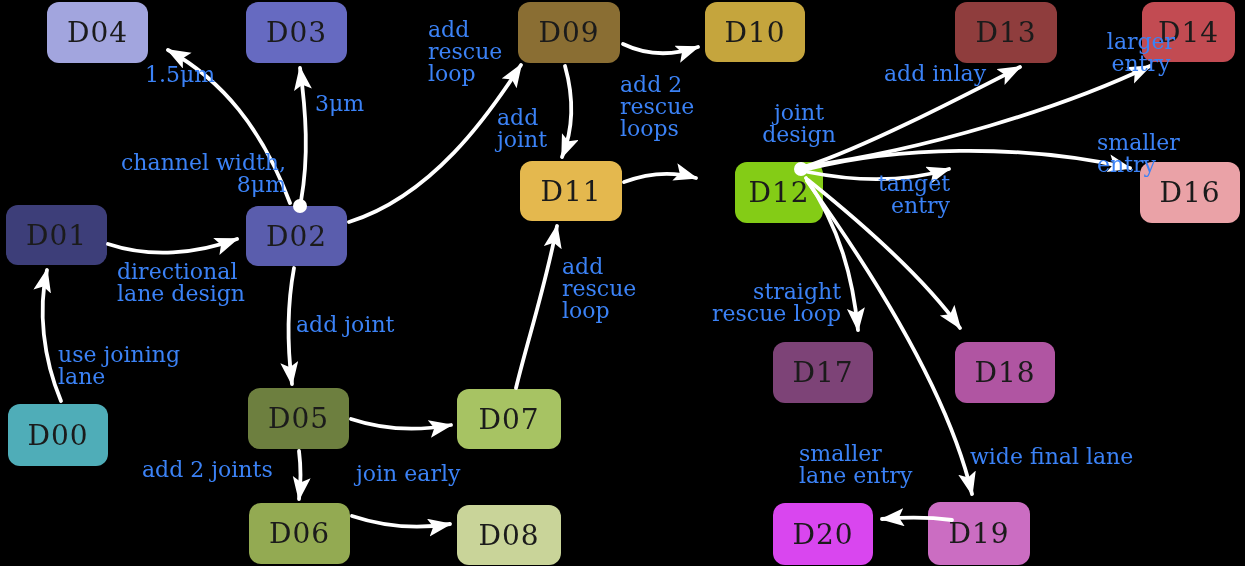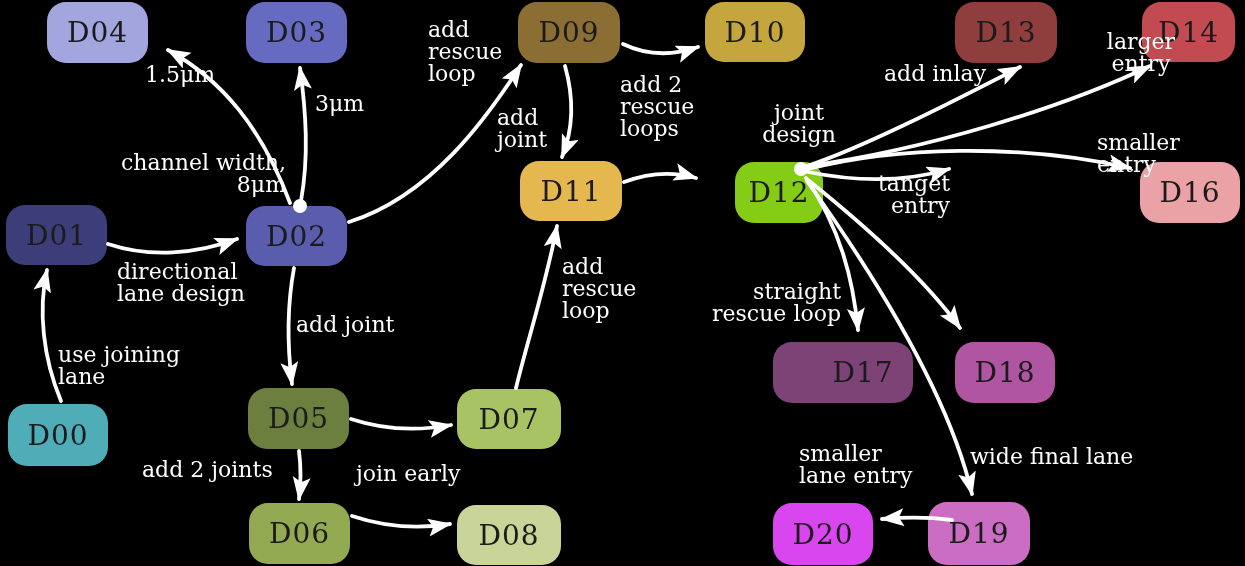--- a/index.html
+++ b/index.html
@@ -6,26 +6,26 @@
   html,body{margin:0;padding:0;background:#000;}
   .canvas{
     position:relative;width:1245px;height:566px;background:#000000;
     overflow:hidden;font-family:"DejaVu Serif","Liberation Serif",serif;
   }
   .layer{position:absolute;left:0;top:0;width:100%;height:100%;}
   #node-layer{z-index:1;}
   #edge-layer{z-index:2;}
   #label-layer{z-index:3;}
   .node{
-    position:absolute;border-radius:19px;display:flex;align-items:center;justify-content:center;
+    position:absolute;border-radius:12px;display:flex;align-items:center;justify-content:center;
     font-size:28px;letter-spacing:1px;
   }
   .edge{fill:none;stroke:#ffffff;stroke-width:3.8;stroke-linecap:round;}
   .lbl{
-    position:absolute;color:#ffffff;font-size:22px;line-height:1.0;
+    position:absolute;color:#3b82f6;font-size:22px;line-height:1.0;
     white-space:pre-line;
   }
 </style>
 </head>
 <body>
 
 <div class="canvas">
   <div id="node-layer" class="layer">
       <div class="node" style="left: 8px; top: 404px; width: 100px; height: 62px; background: rgb(79, 173, 184); color: rgb(27, 27, 27);">D00</div>
       <div class="node" style="left: 6px; top: 205px; width: 101px; height: 60px; background: rgb(61, 62, 121); color: rgb(27, 27, 27);">D01</div>
@@ -36,21 +36,21 @@
       <div class="node" style="left: 249px; top: 503px; width: 101px; height: 61px; background: rgb(147, 170, 82); color: rgb(27, 27, 27);">D06</div>
       <div class="node" style="left: 457px; top: 389px; width: 104px; height: 60px; background: rgb(167, 195, 99); color: rgb(27, 27, 27);">D07</div>
       <div class="node" style="left: 457px; top: 505px; width: 104px; height: 60px; background: rgb(201, 212, 153); color: rgb(27, 27, 27);">D08</div>
       <div class="node" style="left: 518px; top: 2px; width: 102px; height: 61px; background: rgb(138, 110, 51); color: rgb(27, 27, 27);">D09</div>
       <div class="node" style="left: 705px; top: 2px; width: 100px; height: 60px; background: rgb(197, 165, 61); color: rgb(27, 27, 27);">D10</div>
       <div class="node" style="left: 520px; top: 161px; width: 102px; height: 60px; background: rgb(228, 184, 78); color: rgb(27, 27, 27);">D11</div>
       <div class="node" style="left: 704px; top: 162px; width: 88px; height: 61px; background: #84cc16; color: rgb(27, 27, 27); margin-left: 31px;">D12</div>
       <div class="node" style="left: 955px; top: 2px; width: 102px; height: 61px; background: rgb(143, 61, 61); color: rgb(27, 27, 27);">D13</div>
       <div class="node" style="left: 1142px; top: 2px; width: 93px; height: 60px; background: rgb(194, 75, 82); color: rgb(27, 27, 27);">D14</div>
       <div class="node" style="left: 1140px; top: 162px; width: 100px; height: 61px; background: rgb(234, 162, 167); color: rgb(27, 27, 27);">D16</div>
-      <div class="node" style="left: 773px; top: 342px; width: 100px; height: 61px; background: rgb(125, 67, 119); color: rgb(27, 27, 27); padding-left: 40px;">D17</div>
+      <div class="node" style="left: 773px; top: 342px; width: 100px; height: 61px; background: rgb(125, 67, 119); color: rgb(27, 27, 27);">D17</div>
       <div class="node" style="left: 955px; top: 342px; width: 100px; height: 61px; background: rgb(176, 85, 162); color: rgb(27, 27, 27);">D18</div>
       <div class="node" style="left: 928px; top: 502px; width: 102px; height: 63px; background: rgb(203, 109, 194); color: rgb(27, 27, 27);">D19</div>
       <div class="node" style="left: 773px; top: 503px; width: 100px; height: 62px; background: #d946ef; color: rgb(27, 27, 27);">D20</div>
     </div>
   <svg id="edge-layer" class="layer" width="1245" height="566" viewBox="0 0 1245 566">
     <defs>
       <marker id="arrowhead" markerUnits="userSpaceOnUse" markerWidth="26" markerHeight="20" refX="22" refY="9" orient="auto">
         <path d="M0,0 L24,9 L0,18 L5,9 Z" fill="#ffffff"></path>
       </marker>
     </defs>

